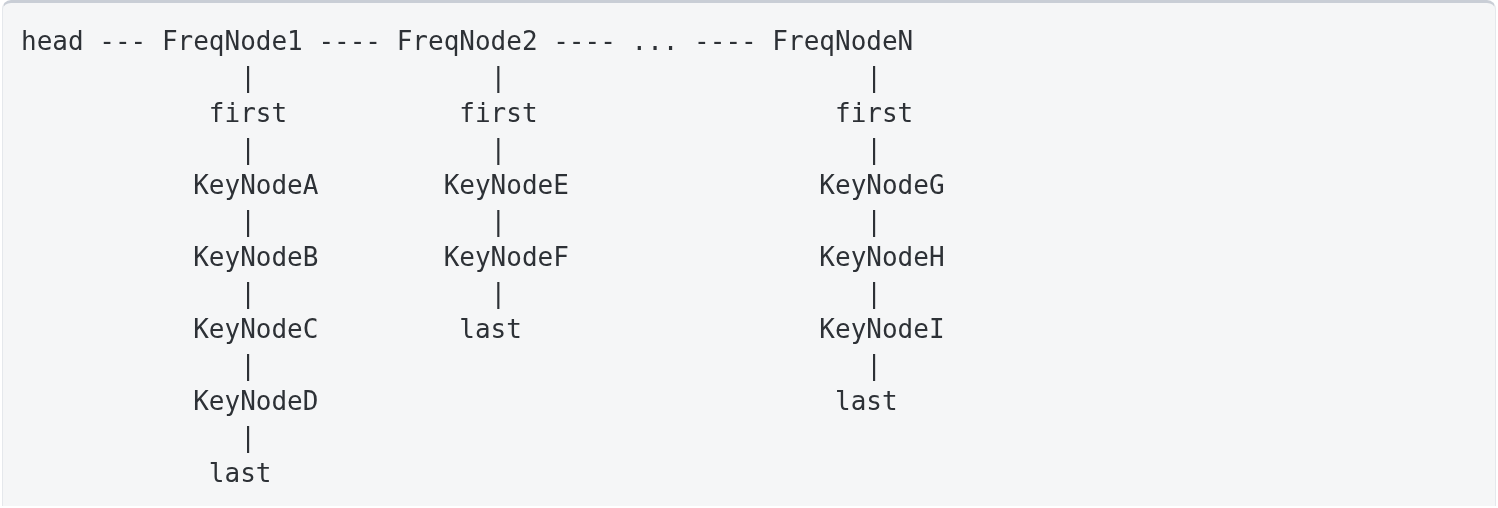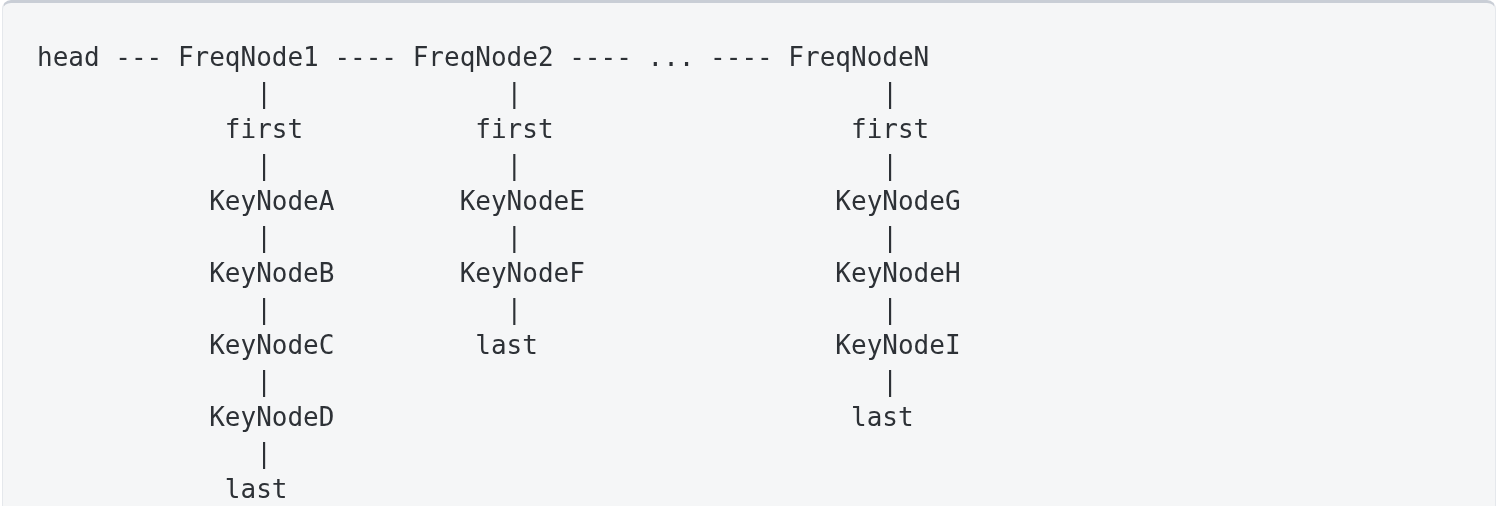--- a/index.html
+++ b/index.html
@@ -21,21 +21,21 @@
     height:506px;
     background:var(--bg);
     border-top:3px solid var(--border);
     border-left:1px solid rgba(201,206,214,0.35);
     border-right:1px solid rgba(201,206,214,0.35);
     border-radius:9px 9px 0 0;
     padding:20px 18px 0 18px;
     overflow:hidden;
   }
   .ascii{
-    margin:16px;
+    margin:0;
     font-family:"DejaVu Sans Mono","Liberation Mono",monospace;
     font-size:26px;
     line-height:36px;
     color:var(--text);
     white-space:pre;
     tab-size:4;
   }
 </style>
 </head>
 <body>

